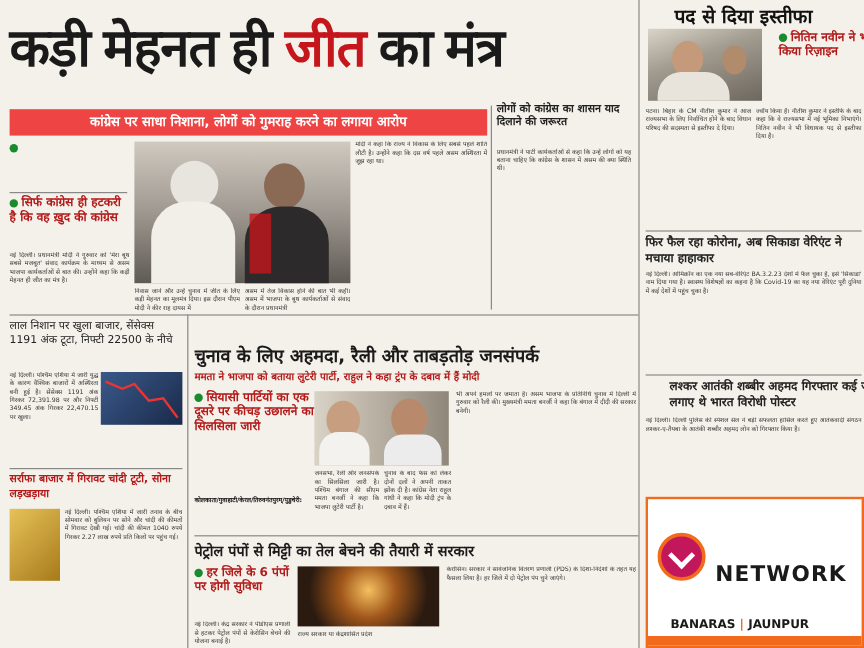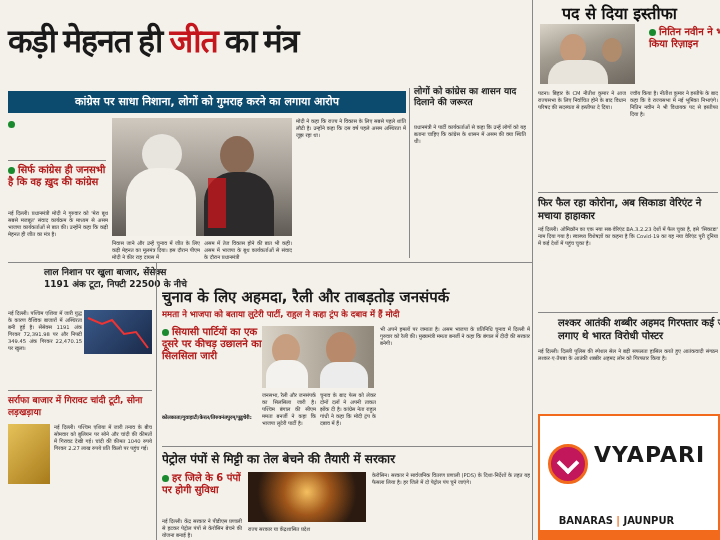--- a/index.html
+++ b/index.html
@@ -9,46 +9,46 @@
   .body-text { font-size: 5.2px; line-height: 7px; color: #333; text-align: justify; overflow: hidden; }
   .bullet-head { font-weight: bold; color: #b31b1b; line-height: 1.2; }
   .bullet-head .dot { display: inline-block; width: 7px; height: 7px; border-radius: 50%; background: #1a8a2e; margin-right: 3px; vertical-align: middle; }
   .photo { background: linear-gradient(135deg, #8a8f95, #5a5f65); overflow: hidden; }
   .rule-v { background: #888; width: 1px; }
   .rule-h { background: #888; height: 1px; }
 </style>
 </head>
 <body>
 
-<div class="abs" style="left:8px; top:6px; width:520px; height:70px; font-family:Liberation Serif, serif; font-weight:bold; font-size:32px; line-height:70px; color:#1a1a1a; white-space:nowrap; letter-spacing:-1px;">
+<div class="abs" style="left:8px; top:6px; width:520px; height:70px; font-family:Liberation Sans, sans-serif; font-weight:bold; font-size:44px; line-height:70px; color:#1a1a1a; white-space:nowrap; letter-spacing:-1px;">
   <span>कड़ी मेहनत ही </span><span style="color:#c4161c;">जीत</span><span> का मंत्र</span>
 </div>
 
 <div class="abs" style="left:562px; top:2px; width:158px; font-size:16px; font-weight:bold; color:#111; white-space:nowrap;">पद से दिया इस्तीफा</div>
 
 <div class="abs photo" style="left:540px; top:24px; width:95px; height:60px; background:linear-gradient(160deg,#d9d3c8 0%,#a29b90 40%,#6d675f 100%);">
   <div style="position:absolute; left:20px; top:10px; width:26px; height:30px; border-radius:50%; background:#c49a7a;"></div>
   <div style="position:absolute; left:8px; top:36px; width:60px; height:30px; border-radius:20px 20px 0 0; background:#e8e4dc;"></div>
   <div style="position:absolute; left:62px; top:14px; width:20px; height:24px; border-radius:50%; background:#b08b6c;"></div>
 </div>
 
 <div class="abs bullet-head" style="left:649px; top:26px; width:78px; font-size:10px; color:#b31b1b;">
   <span class="dot"></span><span>नितिन नवीन ने भी किया रिज़ाइन</span>
 </div>
 
-<div class="abs" style="left:8px; top:91px; width:398px; height:22px; background:#0c4a6e; color:#fff; font-size:11px; font-weight:bold; line-height:22px; text-align:center; white-space:nowrap; overflow:hidden;">
+<div class="abs" style="left:8px; top:91px; width:398px; height:22px; background:#ef4444; color:#fff; font-size:11px; font-weight:bold; line-height:22px; text-align:center; white-space:nowrap; overflow:hidden;">
   <span>कांग्रेस पर साधा निशाना, लोगों को गुमराह करने का लगाया आरोप</span>
 </div>
 
 <div class="abs bullet-head" style="left:8px; top:118px; width:100px; font-size:10px;">
   <span class="dot"></span>
 </div>
 <div class="abs rule-h" style="left:8px; top:160px; width:98px;"></div>
 <div class="abs bullet-head" style="left:8px; top:164px; width:100px; font-size:10px;">
-  <span class="dot"></span><span>सिर्फ कांग्रेस ही जनसभी है कि वह ख़ुद की कांग्रेस</span>
+  <span class="dot"></span><span>सिर्फ कांग्रेस ही हटकरी है कि वह ख़ुद की कांग्रेस</span>
 </div>
 
 <div class="abs body-text" style="left:8px; top:210px; width:100px; height:48px;">
   <span>नई दिल्ली। प्रधानमंत्री मोदी ने गुरुवार को 'मेरा बूथ सबसे मजबूत' संवाद कार्यक्रम के माध्यम से असम भाजपा कार्यकर्ताओं से बात की। उन्होंने कहा कि कड़ी मेहनत ही जीत का मंत्र है।</span>
 </div>
 
 <div class="abs photo" style="left:112px; top:118px; width:180px; height:118px; background:linear-gradient(180deg,#cfc9c0 0%,#9e9890 50%,#5f5a54 100%);">
   <div style="position:absolute; left:30px; top:16px; width:40px; height:40px; border-radius:50%; background:#e8e4de;"></div>
   <div style="position:absolute; left:14px; top:50px; width:70px; height:70px; border-radius:30px 30px 0 0; background:#f2eee8;"></div>
   <div style="position:absolute; left:108px; top:18px; width:34px; height:38px; border-radius:50%; background:#8a6a55;"></div>
@@ -94,32 +94,32 @@
 
 <div class="abs" style="left:558px; top:316px; width:182px; font-size:10px; font-weight:bold; color:#222; line-height:13px;">लश्कर आतंकी शब्बीर अहमद गिरफ्तार कई जगह लगाए थे भारत विरोधी पोस्टर</div>
 <div class="abs body-text" style="left:538px; top:348px; width:180px; height:62px;">
   <span>नई दिल्ली। दिल्ली पुलिस की स्पेशल सेल ने बड़ी सफलता हासिल करते हुए आतंकवादी संगठन लश्कर-ए-तैयबा के आतंकी शब्बीर अहमद लोन को गिरफ्तार किया है।</span>
 </div>
 
 <div class="abs" style="left:538px; top:414px; width:182px; height:126px; background:#fff; border:2px solid #f26a1b;">
   <div class="abs" style="left:8px; top:28px; width:40px; height:40px; border-radius:50%; background:#c2185b; border:3px solid #f26a1b;">
     <div style="position:absolute; left:9px; top:8px; width:16px; height:16px; border-left:4px solid #fff; border-bottom:4px solid #fff; transform:rotate(-45deg);"></div>
   </div>
-  <div class="abs" style="left:54px; top:26px; font-size:22px; font-weight:bold; color:#1a1a1a; letter-spacing:1px;">VYAPARI</div>
+  <div class="abs" style="left:56px; top:52px; font-size:18px; font-weight:bold; color:#1a1a1a; letter-spacing:1px;">NETWORK</div>
   <div class="abs" style="left:0; top:96px; width:153px; height:18px; background:#fff; font-size:10px; font-weight:bold; text-align:center; line-height:18px; color:#1a1a1a;">
     <span>BANARAS</span>
     <span style="color:#f26a1b;"> | </span>
     <span>JAUNPUR</span>
   </div>
   <div class="abs" style="left:0; top:114px; width:178px; height:8px; background:#f26a1b;"></div>
 </div>
 
 <div class="abs rule-h" style="left:8px; top:262px; width:524px;"></div>
 
-<div class="abs" style="left:8px; top:266px; width:145px; font-size:9px; font-weight:bold; color:#222; line-height:12px;margin-left:36px;">लाल निशान पर खुला बाजार, सेंसेक्स 1191 अंक टूटा, निफ्टी 22500 के नीचे</div>
+<div class="abs" style="left:8px; top:266px; width:145px; font-size:9px; font-weight:normal; color:#222; line-height:12px;">लाल निशान पर खुला बाजार, सेंसेक्स 1191 अंक टूटा, निफ्टी 22500 के नीचे</div>
 <div class="abs photo" style="left:84px; top:310px; width:68px; height:44px; background:linear-gradient(135deg,#3a5a8a,#1a2a4a);">
   <svg width="68" height="44" viewBox="0 0 68 44">
     <polyline points="4,8 18,14 28,10 40,24 52,22 64,38" fill="none" stroke="#e33" stroke-width="2"></polyline>
   </svg>
 </div>
 <div class="abs body-text" style="left:8px; top:310px; width:74px; height:76px;">
   <span>नई दिल्ली। पश्चिम एशिया में जारी युद्ध के कारण वैश्विक बाजारों में अस्थिरता बनी हुई है। सेंसेक्स 1191 अंक गिरकर 72,391.98 पर और निफ्टी 349.45 अंक गिरकर 22,470.15 पर खुला।</span>
 </div>
 
 <div class="abs rule-h" style="left:8px; top:390px; width:144px;"></div>

